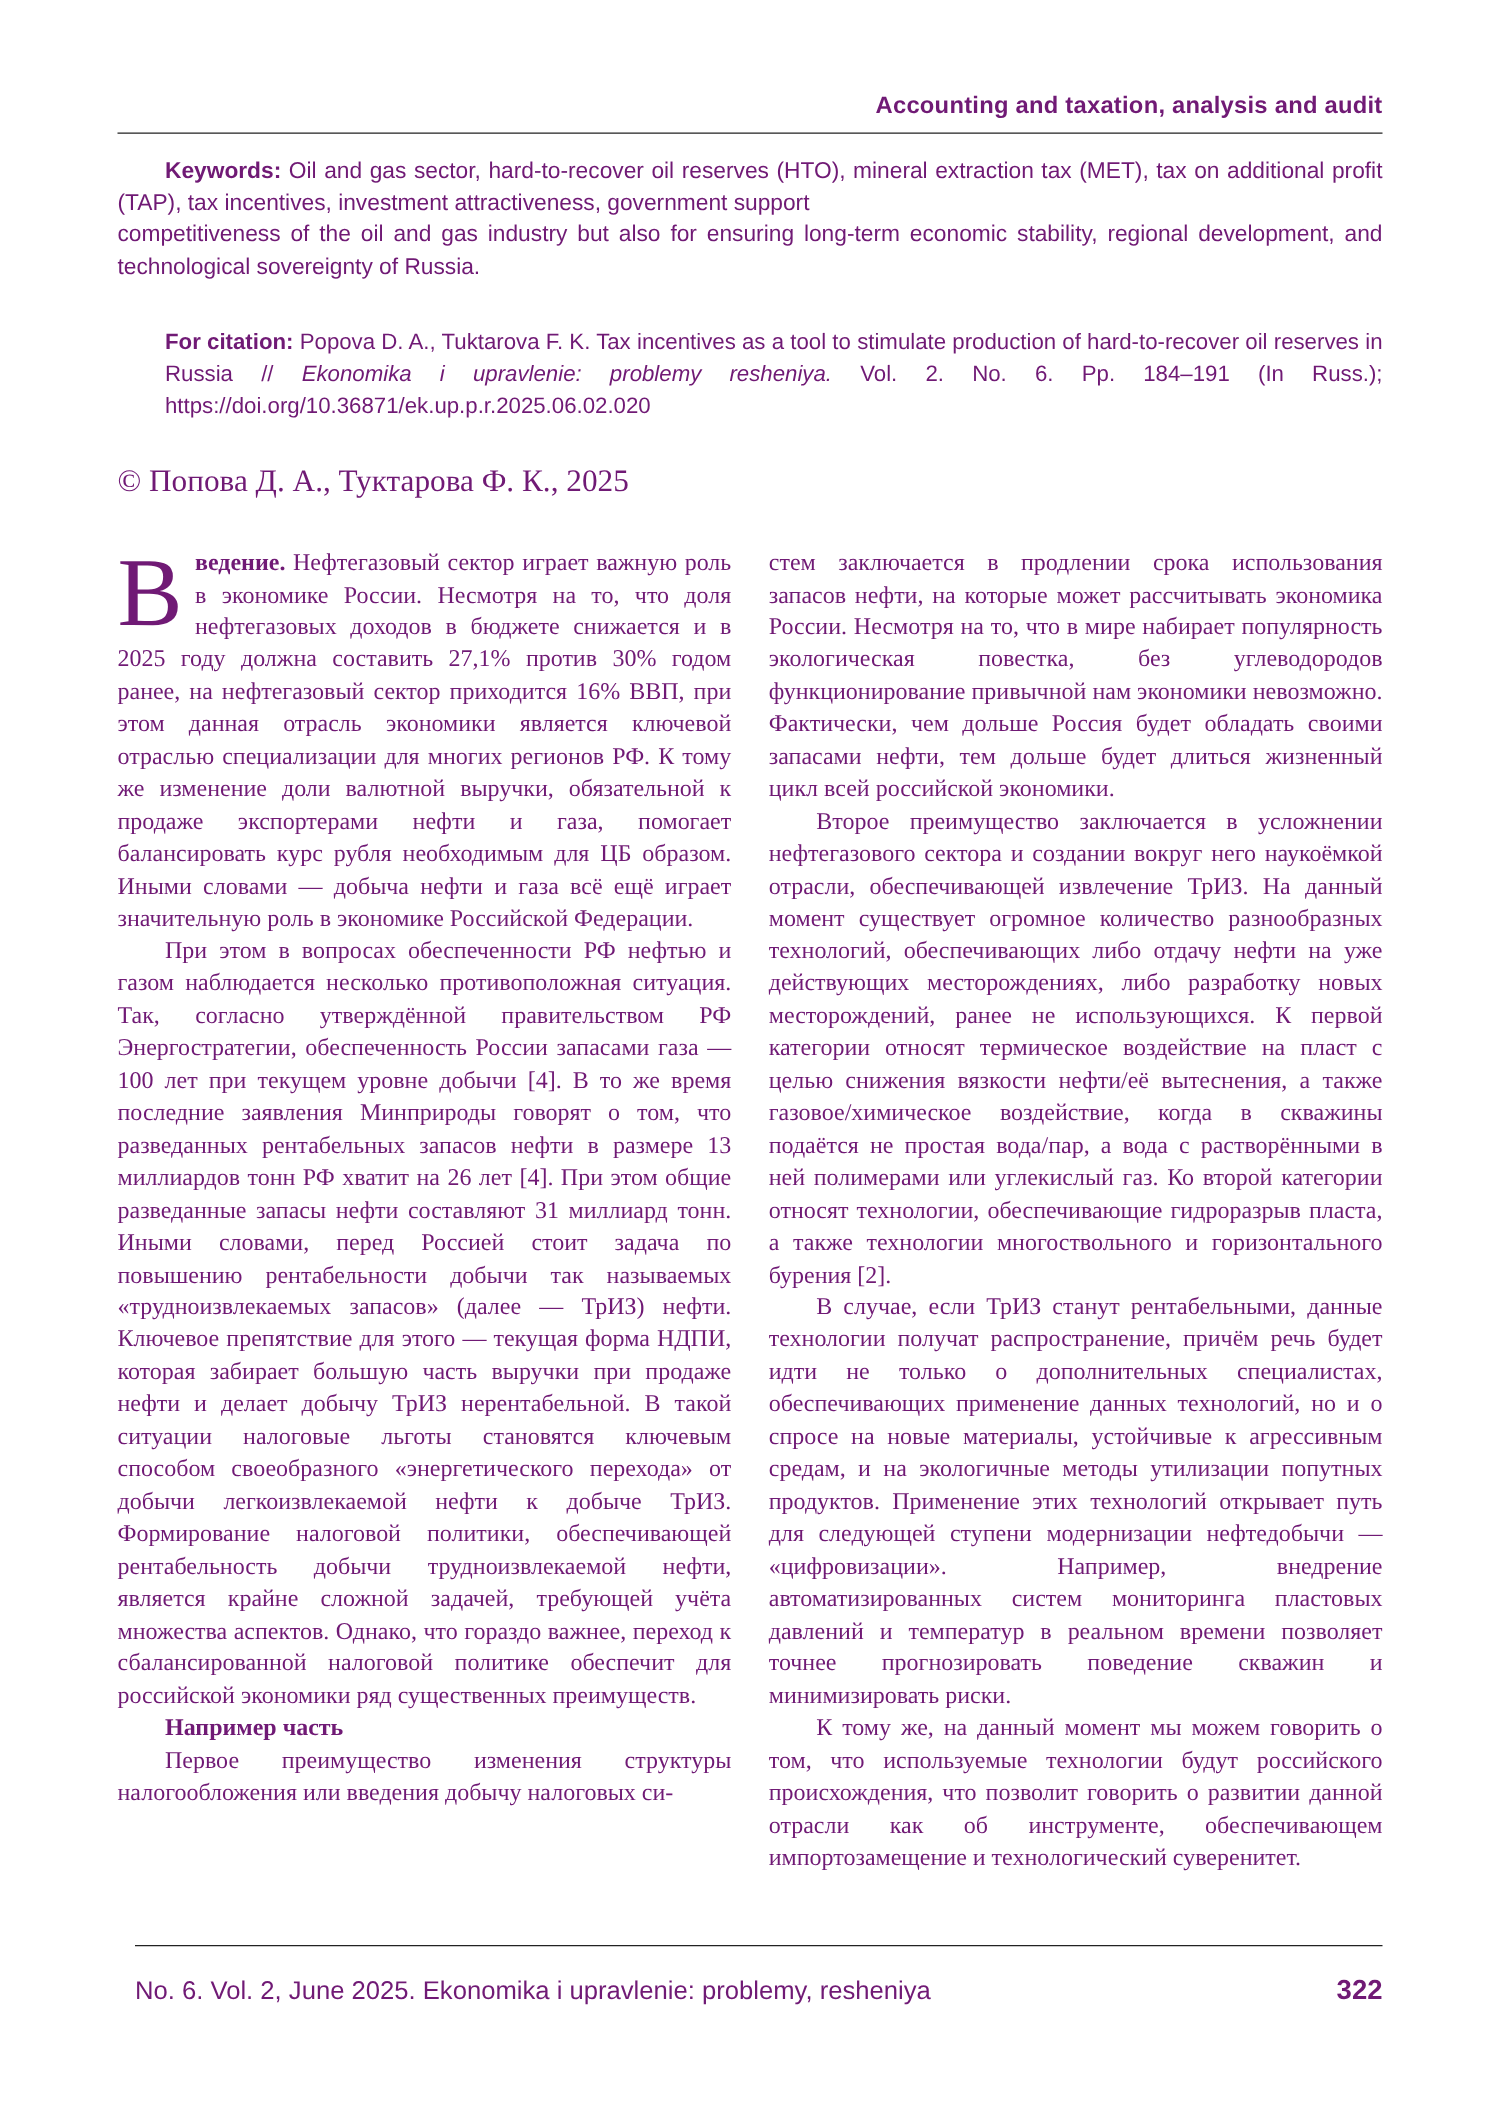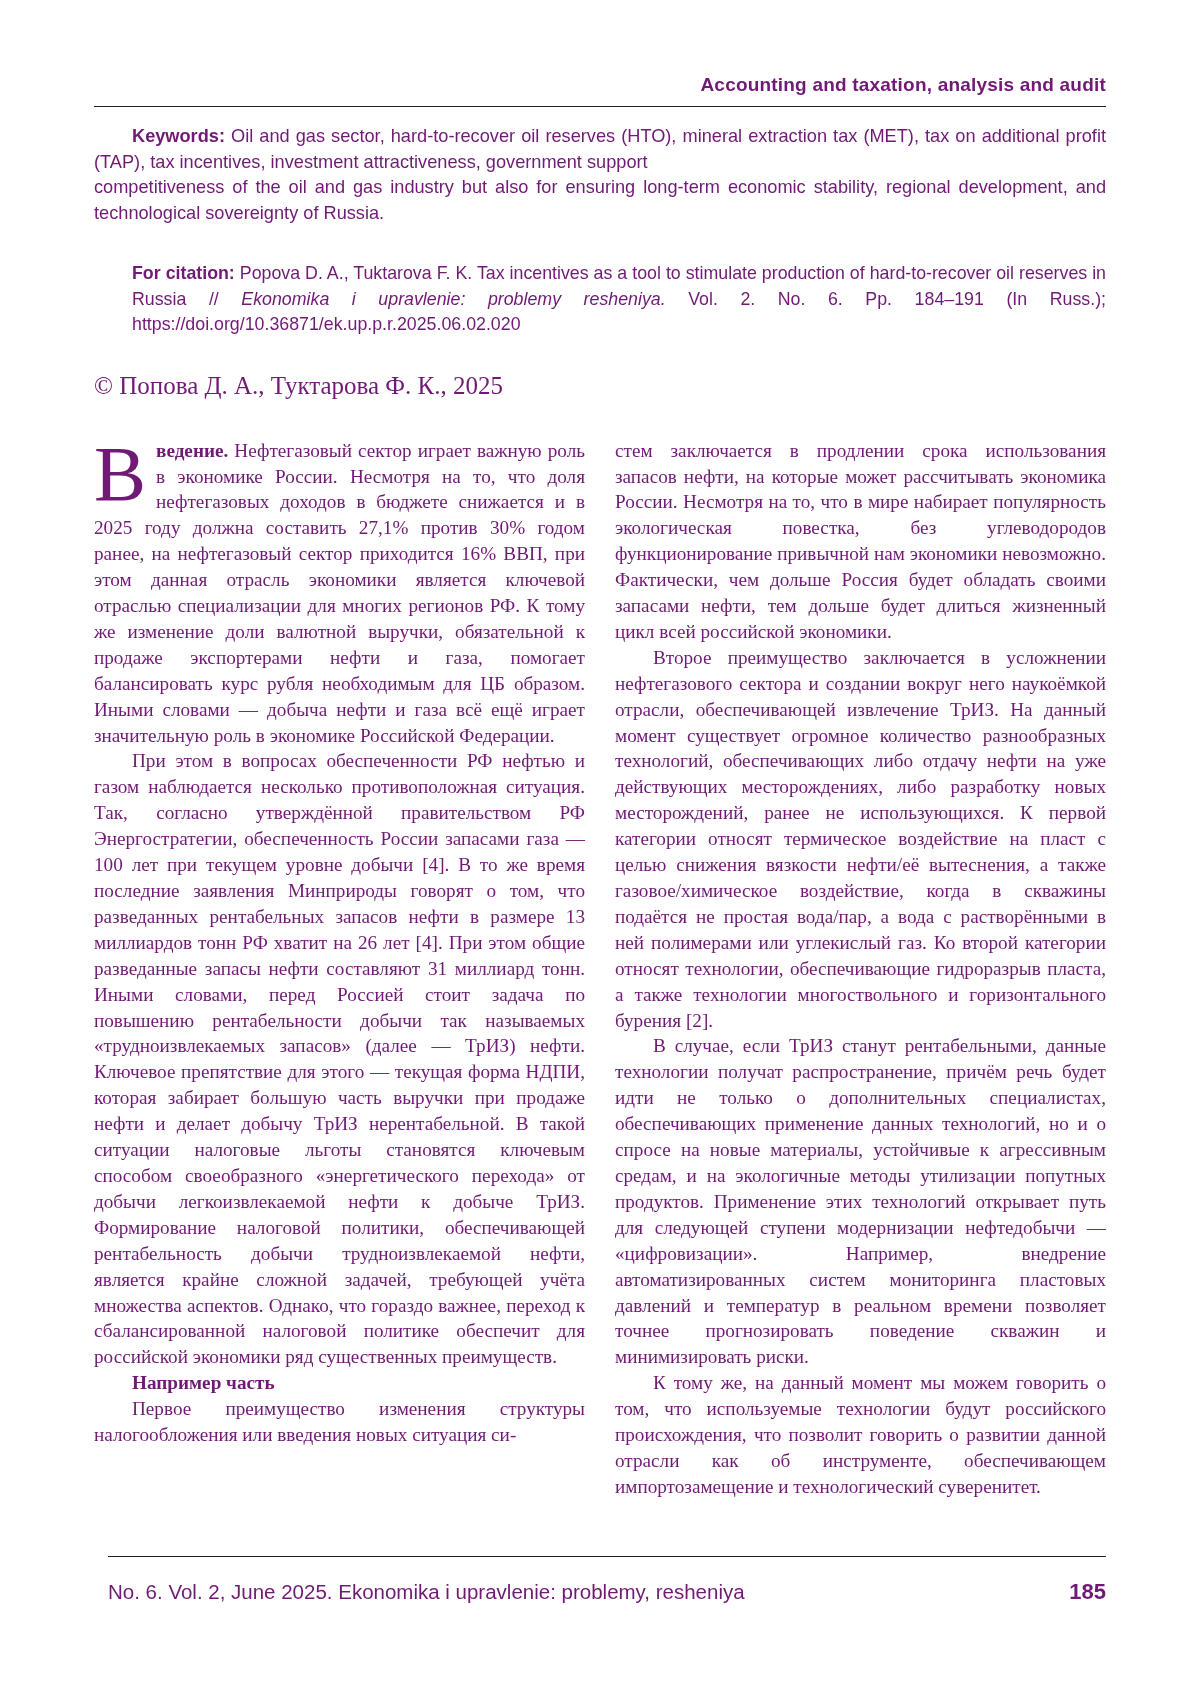--- a/index.html
+++ b/index.html
@@ -110,33 +110,33 @@
   <p class="citation"><b>For citation:</b><span> Popova D. A., Tuktarova F. K. Tax incentives as a tool to stimulate production of hard-to-recover oil reserves in Russia // </span><span class="ital">Ekonomika i upravlenie: problemy resheniya.</span><span> Vol. 2. No. 6. Pp. 184–191 (In Russ.); </span><a class="doi" href="#">https://doi.org/10.36871/ek.up.p.r.2025.06.02.020</a></p>
 
   <p class="copyright">© Попова Д. А., Туктарова Ф. К., 2025</p>
 
   <div class="cols">
 
     <div class="col">
       <p class="para no-indent"><span class="dropcap">В</span><b>ведение.</b><span> Нефтегазовый сектор играет важную роль в экономике России. Несмотря на то, что доля нефтегазовых доходов в бюджете снижается и в 2025 году должна составить 27,1% против 30% годом ранее, на нефтегазовый сектор приходится 16% ВВП, при этом данная отрасль экономики является ключевой отраслью специализации для многих регионов РФ. К тому же изменение доли валютной выручки, обязательной к продаже экспортерами нефти и газа, помогает балансировать курс рубля необходимым для ЦБ образом. Иными словами — добыча нефти и газа всё ещё играет значительную роль в экономике Российской Федерации.</span></p>
       <p class="para">При этом в вопросах обеспеченности РФ нефтью и газом наблюдается несколько противоположная ситуация. Так, согласно утверждённой правительством РФ Энергостратегии, обеспеченность России запасами газа — 100 лет при текущем уровне добычи [4]. В то же время последние заявления Минприроды говорят о том, что разведанных рентабельных запасов нефти в размере 13 миллиардов тонн РФ хватит на 26 лет [4]. При этом общие разведанные запасы нефти составляют 31 миллиард тонн. Иными словами, перед Россией стоит задача по повышению рентабельности добычи так называемых «трудноизвлекаемых запасов» (далее — ТрИЗ) нефти. Ключевое препятствие для этого — текущая форма НДПИ, которая забирает большую часть выручки при продаже нефти и делает добычу ТрИЗ нерентабельной. В такой ситуации налоговые льготы становятся ключевым способом своеобразного «энергетического перехода» от добычи легкоизвлекаемой нефти к добыче ТрИЗ. Формирование налоговой политики, обеспечивающей рентабельность добычи трудноизвлекаемой нефти, является крайне сложной задачей, требующей учёта множества аспектов. Однако, что гораздо важнее, переход к сбалансированной налоговой политике обеспечит для российской экономики ряд существенных преимуществ.</p>
       <p class="subheading">Например часть</p>
-      <p class="para">Первое преимущество изменения структуры налогообложения или введения новых ситуация си-</p>
+      <p class="para">Первое преимущество изменения структуры налогообложения или введения добычу налоговых си-</p>
     </div>
 
     <div class="col">
       <p class="para no-indent">стем заключается в продлении срока использования запасов нефти, на которые может рассчитывать экономика России. Несмотря на то, что в мире набирает популярность экологическая повестка, без углеводородов функционирование привычной нам экономики невозможно. Фактически, чем дольше Россия будет обладать своими запасами нефти, тем дольше будет длиться жизненный цикл всей российской экономики.</p>
       <p class="para">Второе преимущество заключается в усложнении нефтегазового сектора и создании вокруг него наукоёмкой отрасли, обеспечивающей извлечение ТрИЗ. На данный момент существует огромное количество разнообразных технологий, обеспечивающих либо отдачу нефти на уже действующих месторождениях, либо разработку новых месторождений, ранее не использующихся. К первой категории относят термическое воздействие на пласт с целью снижения вязкости нефти/её вытеснения, а также газовое/химическое воздействие, когда в скважины подаётся не простая вода/пар, а вода с растворёнными в ней полимерами или углекислый газ. Ко второй категории относят технологии, обеспечивающие гидроразрыв пласта, а также технологии многоствольного и горизонтального бурения [2].</p>
       <p class="para">В случае, если ТрИЗ станут рентабельными, данные технологии получат распространение, причём речь будет идти не только о дополнительных специалистах, обеспечивающих применение данных технологий, но и о спросе на новые материалы, устойчивые к агрессивным средам, и на экологичные методы утилизации попутных продуктов. Применение этих технологий открывает путь для следующей ступени модернизации нефтедобычи — «цифровизации». Например, внедрение автоматизированных систем мониторинга пластовых давлений и температур в реальном времени позволяет точнее прогнозировать поведение скважин и минимизировать риски.</p>
       <p class="para">К тому же, на данный момент мы можем говорить о том, что используемые технологии будут российского происхождения, что позволит говорить о развитии данной отрасли как об инструменте, обеспечивающем импортозамещение и технологический суверенитет.</p>
     </div>
 
   </div>
 
   <div class="footer">
     <hr class="footer-rule">
     <div class="footer-row">
       <span>No. 6. Vol. 2, June 2025. Ekonomika i upravlenie: problemy, resheniya</span>
-      <span class="page-number">185</span>
+      <span class="page-number">322</span>
     </div>
   </div>
 
 </div>
 
 </body></html>

